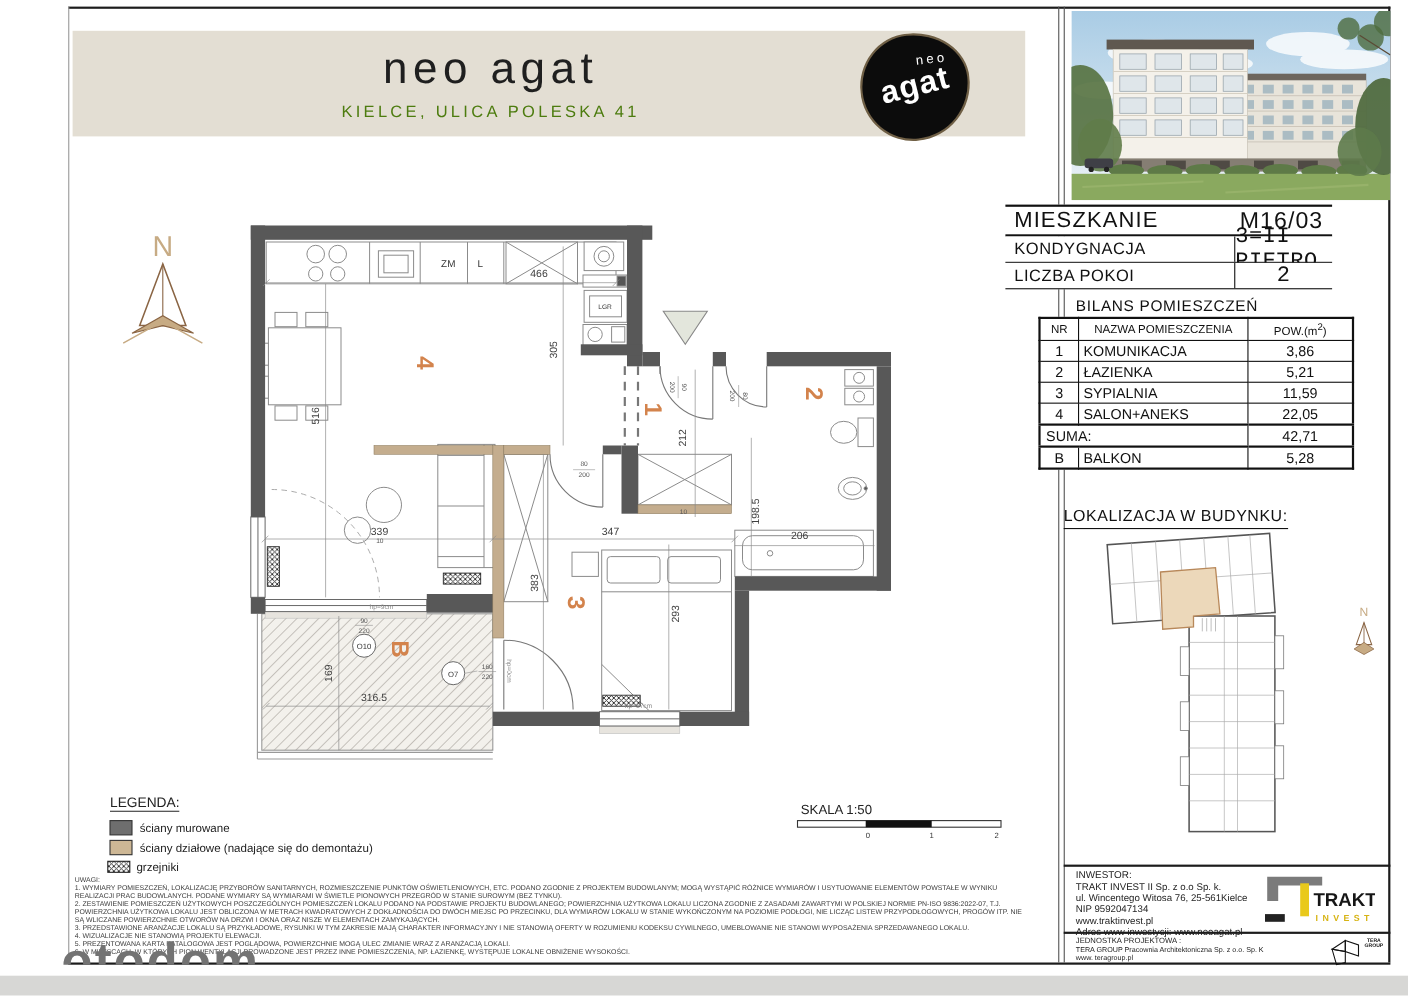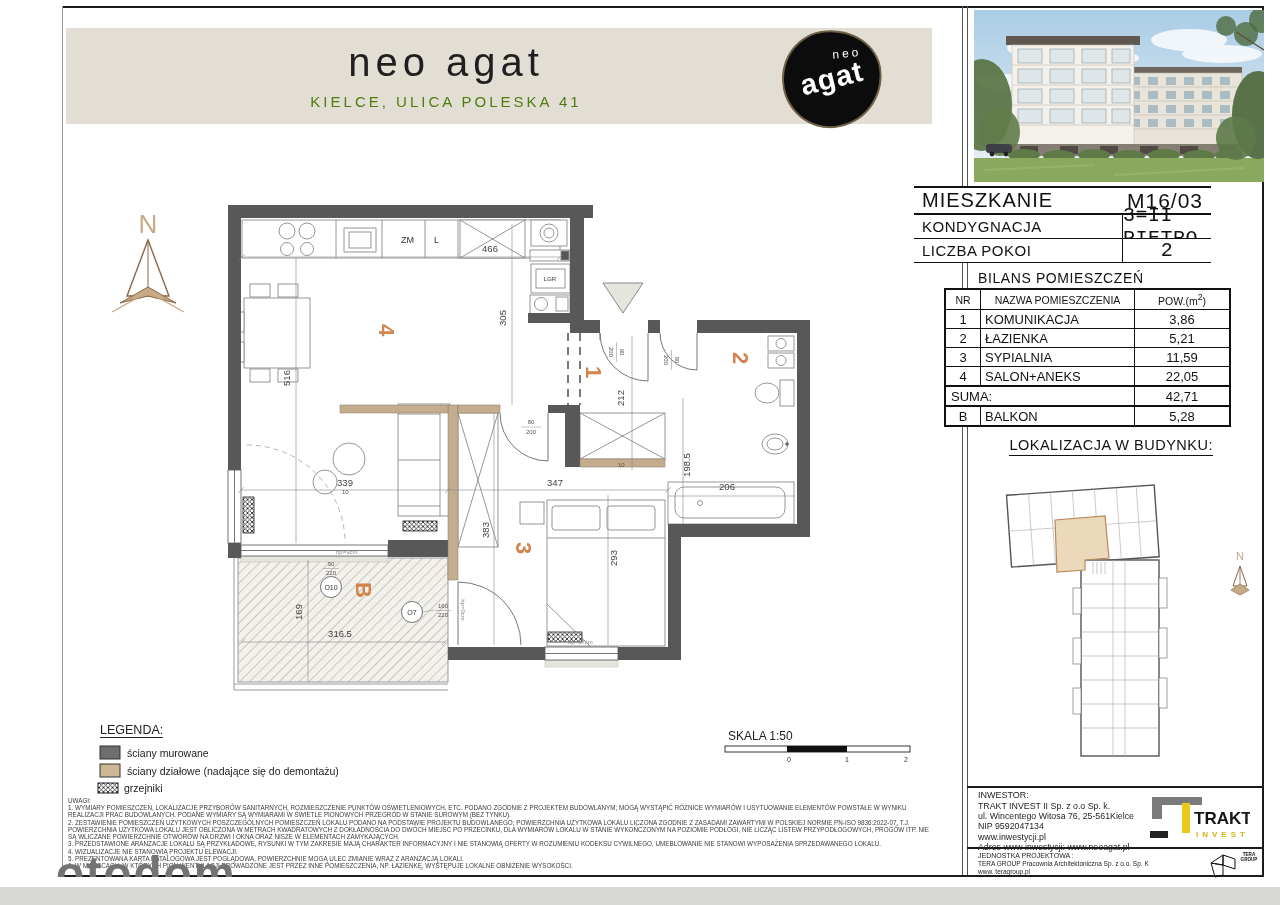--- a/index.html
+++ b/index.html
@@ -31,21 +31,21 @@
   .vcell{width:88px;align-self:stretch;border-left:1.5px solid #111;display:flex;align-items:center;justify-content:center;
     font-size:20px;color:#111;letter-spacing:.5px;font-family:Liberation Mono, monospace;}
   .bilans-title{position:absolute;left:978px;top:270px;font-size:14px;color:#111;letter-spacing:.6px;}
   table.bilans{position:absolute;left:944px;top:288px;width:287px;border-collapse:collapse;border:2px solid #111;background:#fff;}
   table.bilans th,table.bilans td{border:1px solid #111;color:#111;padding:0 4px;}
   table.bilans th{font-weight:400;font-size:10.5px;height:19px;}
   table.bilans td{font-size:13px;height:18px;}
   td.c,th.c{text-align:center;}
   td.nm{padding-left:7px;}
   tr.sep td{border-top:2px solid #111;}
-  .loc-title{position:absolute;left:967px;top:437px;width:246px;text-align:right;font-size:14.5px;color:#111;letter-spacing:.5px;}
+  .loc-title{position:absolute;left:967px;top:462px;width:246px;text-align:left;font-size:14.5px;color:#111;letter-spacing:.5px;}
   .loc-title span{border-bottom:1.3px solid #111;padding-bottom:2px;}
   
   .inv{position:absolute;left:978px;top:790px;width:170px;color:#1d1d1d;}
   .inv .h{font-size:9px;margin-bottom:1px;}
   .inv .l{font-size:8.8px;line-height:1.16;}
   .des{position:absolute;left:978px;top:852px;width:220px;color:#1d1d1d;}
   .des .h{font-size:7px;margin-bottom:1px;}
   .des .l{font-size:6.5px;line-height:1.2;}
   
   .notes{position:absolute;left:68px;top:797px;width:870px;color:#3c3c3c;}
@@ -311,21 +311,21 @@
     <path d="M238,132 L247,126 L256,132 L247,137 Z" fill="#c7ab84" stroke="#8a6544" stroke-width="0.7"></path>
   </g>
 </svg>
 
 <div class="frame-line" style="left:967px;top:786px;width:297px;height:1.5px;"></div>
 <div class="inv">
   <div class="h">INWESTOR:</div>
   <div class="l">TRAKT INVEST II Sp. z o.o Sp. k.</div>
   <div class="l">ul. Wincentego Witosa 76, 25-561Kielce</div>
   <div class="l">NIP 9592047134</div>
-  <div class="l">www.inwestycji.pl</div>
+  <div class="l">www.traktinvest.pl</div>
   <div class="l">Adres www inwestycji: www.neoagat.pl</div>
 </div>
 <svg class="abs" style="left:1146px;top:793px;" width="104" height="50" viewBox="0 0 104 50">
   <path d="M6,26 V4 H56 V12 H16 V26 Z" fill="#7b7b7b"></path>
   <rect x="4" y="38" width="18" height="7" fill="#222"></rect>
   <rect x="36" y="10" width="8" height="30" fill="#e9c91c"></rect>
   <text x="48" y="31" font-size="17" font-weight="700" fill="#161616">TRAKT</text>
   <text x="50" y="44" font-size="8" letter-spacing="4" font-weight="700" fill="#d7b414">INVEST</text>
 </svg>
 <div class="frame-line" style="left:967px;top:847px;width:297px;height:1.5px;"></div>

